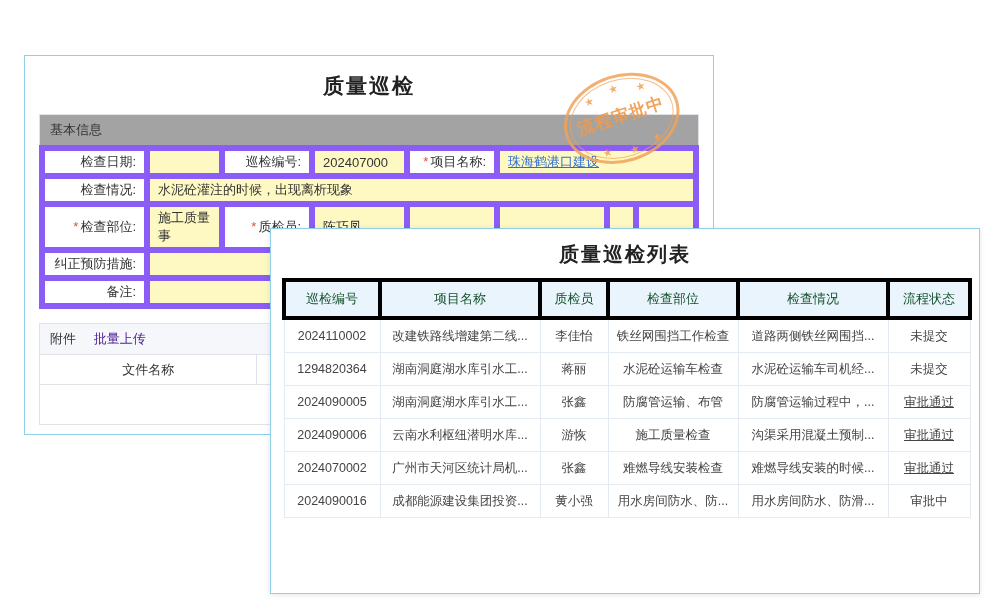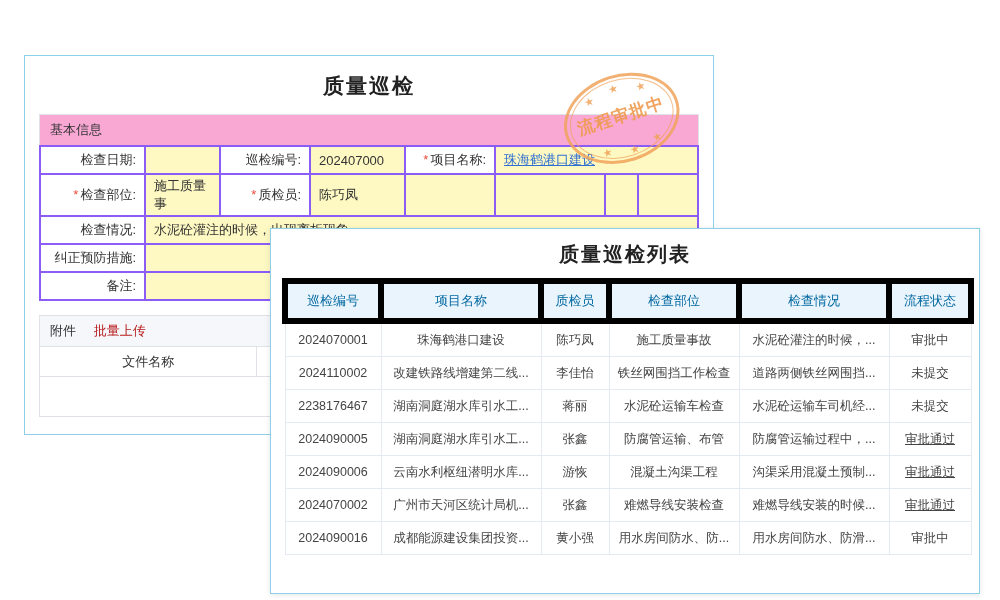--- a/index.html
+++ b/index.html
@@ -14,43 +14,43 @@
     position:absolute;left:24px;top:8px;width:690px;height:380px;
     background:#fff;border:1px solid #8fd0e8;box-sizing:border-box;
     overflow:hidden;
     margin-top:47px;
   }
   .form-title{
     text-align:center;font-size:21px;font-weight:bold;color:#222;
     padding:16px 0 14px 0;letter-spacing:2px;
   }
   .section-bar{
-    margin:0 14px;background:#f9a8d4;border:1px solid #dfe3e8;
+    margin:0 14px;background:#a3a3a3;border:1px solid #dfe3e8;
     border-bottom:none;padding:6px 10px;font-size:13px;color:#333;
     box-sizing:border-box;
   }
   table.form-table{
     margin:0 14px;border-collapse:collapse;width:calc(100% - 28px);
     table-layout:fixed;
   }
   table.form-table td{
-    border:2px solid #8b5cf6;height:28px;padding:2px 8px;
+    border:6px solid #8b5cf6;height:28px;padding:2px 8px;
     font-size:13px;box-sizing:border-box;vertical-align:middle;
   }
   td.lbl{background:#fff;text-align:right;color:#333;white-space:nowrap;}
   td.val{background:#fef9c3;color:#333;}
   .req{color:#e74c3c;margin-right:2px;}
   .link{color:#2f6fd0;text-decoration:underline;cursor:pointer;}
 
   
   .attach-bar{
     margin:14px 14px 0 14px;background:#f5f7fa;border:1px solid #dfe3e8;
     border-bottom:none;padding:6px 10px;font-size:13px;box-sizing:border-box;
   }
-  .attach-bar .upload-link{color:#b91c1c;margin-left:14px;cursor:pointer;}
+  .attach-bar .upload-link{color:#4c1d95;margin-left:14px;cursor:pointer;}
   table.attach-table{
     margin:0 14px;border-collapse:collapse;width:calc(100% - 28px);
     table-layout:fixed;
   }
   table.attach-table td{
     border:1px solid #dfe3e8;height:30px;padding:2px 8px;font-size:13px;
     text-align:center;box-sizing:border-box;
   }
   table.attach-table td.empty{height:40px;border-top:none;}
 
@@ -86,22 +86,22 @@
   }
   .list-title{
     text-align:center;font-size:20px;font-weight:bold;color:#222;
     padding:12px 0 10px 0;letter-spacing:2px;
   }
   table.list-table{
     border-collapse:collapse;width:calc(100% - 22px);margin:0 11px;
     table-layout:fixed;
   }
   table.list-table th{
-    background:#eaf4fd;border:6px solid #000000;height:32px;
-    font-size:13px;font-weight:normal;color:#0369a1;
+    background:#eaf4fd;border:4px solid #000000;height:32px;
+    font-size:13px;font-weight:normal;color:#14532d;
   }
   table.list-table td{
     border:1px solid #e3eaf1;height:32px;font-size:12.5px;color:#444;
     padding:0 6px;text-align:center;
     white-space:nowrap;overflow:hidden;text-overflow:ellipsis;
   }
   td.c-blue{color:#2f6fd0;cursor:pointer;}
   td.c-left{text-align:left;}
   .st-pending{color:#e8951c;}
   .st-unsub{color:#2f6fd0;}
@@ -130,32 +130,32 @@
     <tbody>
         <tr>
       <td class="lbl">检查日期:</td>
       <td class="val"></td>
       <td class="lbl">巡检编号:</td>
       <td class="val">202407000</td>
       <td class="lbl"><span class="req">*</span><span>项目名称:</span></td>
       <td class="val" colspan="3"><span class="link">珠海鹤港口建设</span></td>
     </tr>
     <tr>
+      <td class="lbl">检查情况:</td>
+      <td class="val" colspan="7">水泥砼灌注的时候，出现离析现象</td>
+    </tr>
+    <tr>
       <td class="lbl"><span class="req">*</span><span>检查部位:</span></td>
       <td class="val">施工质量事</td>
       <td class="lbl"><span class="req">*</span><span>质检员:</span></td>
       <td class="val">陈巧凤</td>
       <td class="val"></td>
       <td class="val"></td>
       <td class="val"></td>
       <td class="val"></td>
-    </tr>
-    <tr>
-      <td class="lbl">检查情况:</td>
-      <td class="val" colspan="7">水泥砼灌注的时候，出现离析现象</td>
     </tr>
     <tr>
       <td class="lbl">纠正预防措施:</td>
       <td class="val" colspan="7"></td>
     </tr>
     <tr>
       <td class="lbl">备注:</td>
       <td class="val" colspan="7"></td>
     </tr>
   </tbody>
@@ -215,56 +215,48 @@
         <th>巡检编号</th>
         <th>项目名称</th>
         <th>质检员</th>
         <th>检查部位</th>
         <th>检查情况</th>
         <th>流程状态</th>
       </tr>
     </thead>
     <tbody id="list-body">
         <tr>
-          <td class="c-blue">2024070001</td>
-          <td class="c-blue">珠海鹤港口建设</td>
-          <td>陈巧凤</td>
-          <td>施工质量事故</td>
-          <td class="c-left">水泥砼灌注的时候，...</td>
-          <td class="st-pending">审批中</td>
-        </tr>
-        <tr>
           <td class="c-blue">2024110002</td>
           <td class="c-blue">改建铁路线增建第二线...</td>
           <td>李佳怡</td>
           <td>铁丝网围挡工作检查</td>
           <td class="c-left">道路两侧铁丝网围挡...</td>
           <td class="st-unsub">未提交</td>
         </tr>
         <tr>
-          <td class="c-blue">2238176467</td>
+          <td class="c-blue">1294820364</td>
           <td class="c-blue">湖南洞庭湖水库引水工...</td>
           <td>蒋丽</td>
           <td>水泥砼运输车检查</td>
           <td class="c-left">水泥砼运输车司机经...</td>
           <td class="st-unsub">未提交</td>
         </tr>
         <tr>
           <td class="c-blue">2024090005</td>
           <td class="c-blue">湖南洞庭湖水库引水工...</td>
           <td>张鑫</td>
           <td>防腐管运输、布管</td>
           <td class="c-left">防腐管运输过程中，...</td>
           <td class="st-ok">审批通过</td>
         </tr>
         <tr>
           <td class="c-blue">2024090006</td>
           <td class="c-blue">云南水利枢纽潜明水库...</td>
           <td>游恢</td>
-          <td>混凝土沟渠工程</td>
+          <td>施工质量检查</td>
           <td class="c-left">沟渠采用混凝土预制...</td>
           <td class="st-ok">审批通过</td>
         </tr>
         <tr>
           <td class="c-blue">2024070002</td>
           <td class="c-blue">广州市天河区统计局机...</td>
           <td>张鑫</td>
           <td>难燃导线安装检查</td>
           <td class="c-left">难燃导线安装的时候...</td>
           <td class="st-ok">审批通过</td>

